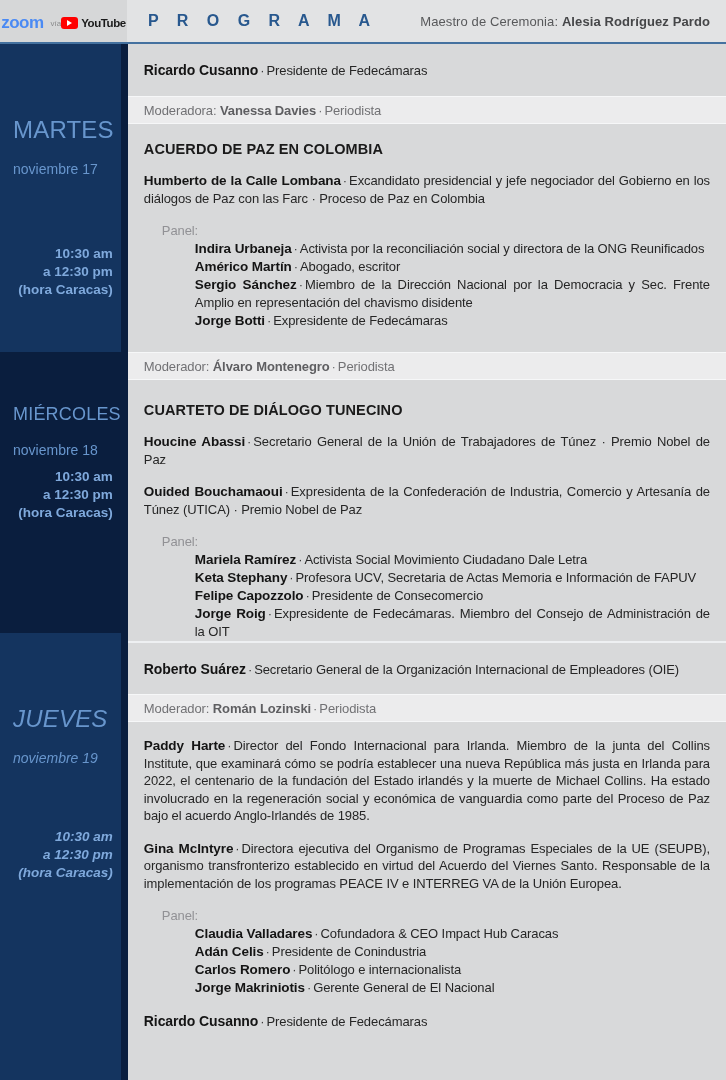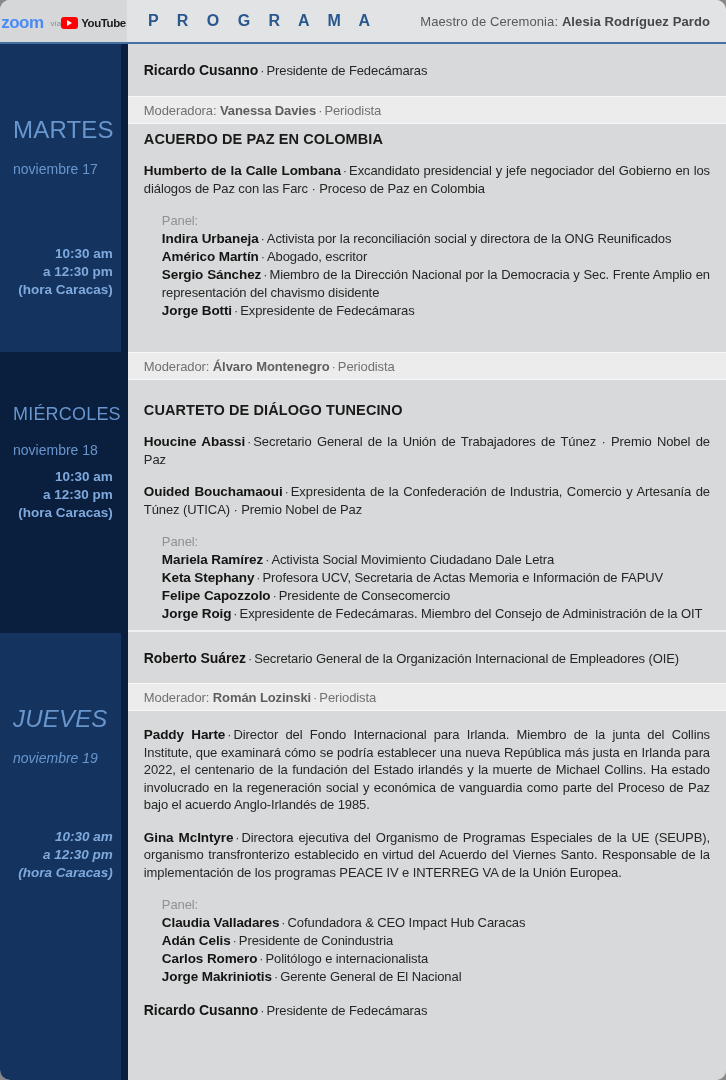--- a/index.html
+++ b/index.html
@@ -1,20 +1,20 @@
 <!DOCTYPE html>
 <html><head>
 <meta charset="utf-8">
 <style>
   * { margin:0; padding:0; box-sizing:border-box; }
   html,body { background:#888; }
   .page {
     position:relative; width:726px; height:1080px; margin:0 auto;
     font-family:"Liberation Sans", sans-serif; background:#d8d9da;
-    display:flex; flex-direction:column; overflow:hidden;border-radius:10px;
+    display:flex; flex-direction:column; overflow:hidden;
   }
   
   .header {
     flex:0 0 44px; display:flex; align-items:stretch;
     border-bottom:2px solid #44719f; background:#e2e3e4;
   }
   .logo-block {
     flex:0 0 127px; background:#d6d7d8; display:flex; align-items:center;
     justify-content:center; gap:7px; padding-top:4px;
   }
@@ -74,25 +74,25 @@
     border-bottom:1px solid #f6f7f8; display:flex; align-items:center;
     padding:0 16px; color:#717174; font-size:13px;
   }
   .modbar b { color:#5e5e61; font-size:13px; }
   .modbar .sep { color:#717174; }
   .session { padding:0 16px; }
   .session.s0 { flex:0 0 228px; }
   .session.s1 { flex:0 0 250px; }
   .session.s2 { flex:1; }
   .session h2 { font-size:14.5px; font-weight:bold; color:#1a1a1a; margin-top:22px; letter-spacing:0.1px; }
-  .session.s0 h2 { margin-top:7px; }
+  .session.s0 h2 { margin-top:17px; }
   .para { margin-top:15px; line-height:17.5px; text-align:justify; }
   .panel { margin-top:15px; padding-left:18px; }
   .panel-label { color:#919195; line-height:18px; }
-  .panel-entry { line-height:18px; text-align:justify; }
+  .panel-entry { line-height:18px; text-align:justify;margin-left:33px; }
   .bottom-speaker { margin-top:16px; }
   .bottom-speaker b { font-size:14px; }
 </style>
 </head>
 <body>
 
 <div class="page">
 
   <div class="header">
     <div class="logo-block">

